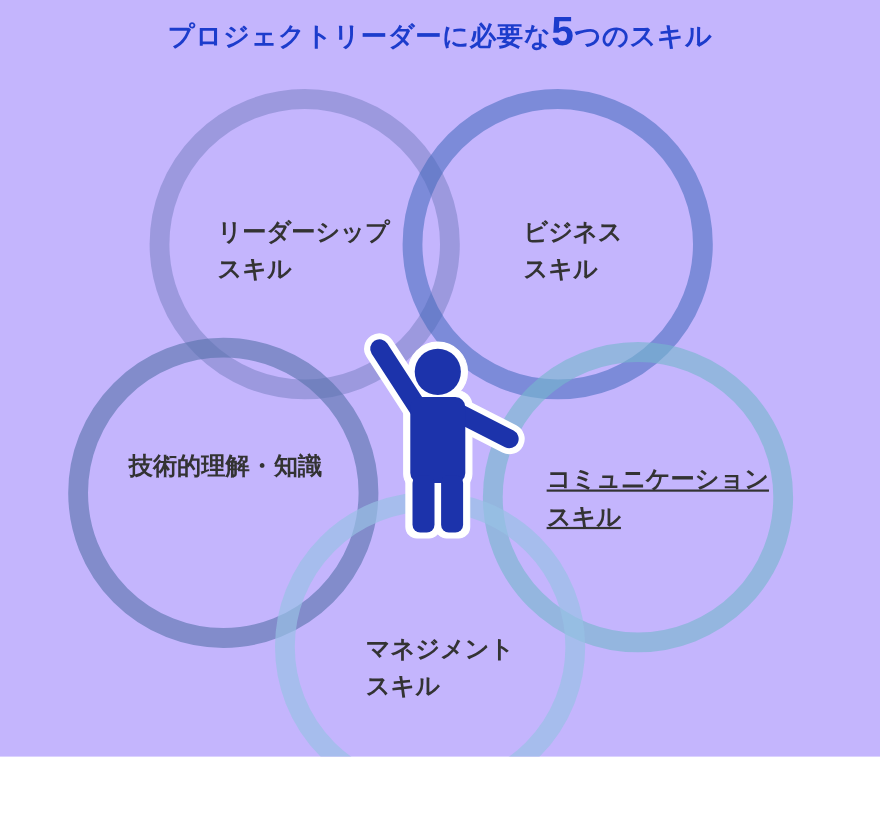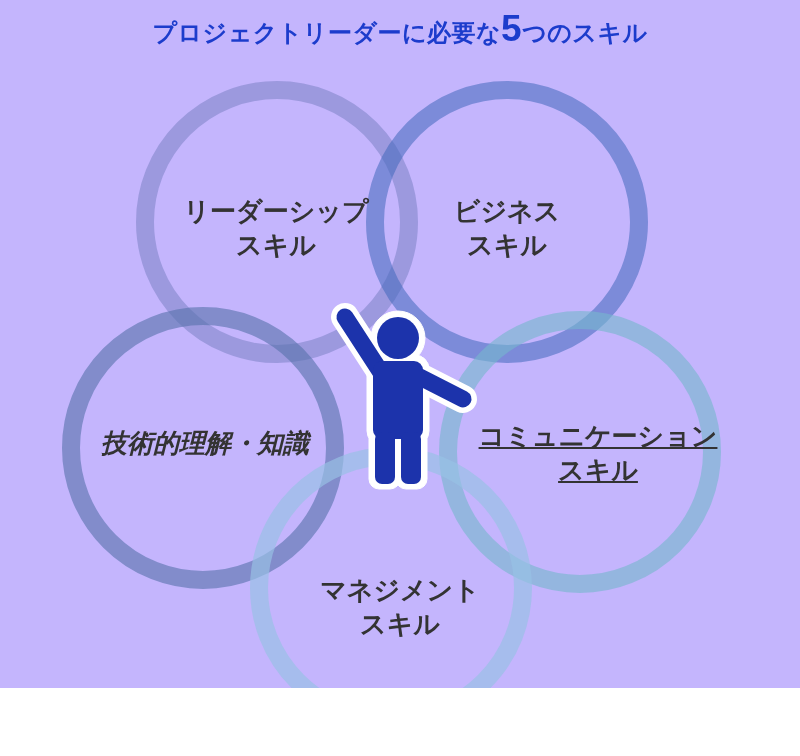--- a/index.html
+++ b/index.html
@@ -32,23 +32,22 @@
     font-size: 37px;
   }
   .diagram-svg {
     position: absolute;
     left: 0;
     top: 0;
   }
   .skill-label {
     position: absolute;
     transform: translate(-50%, -50%);
-    text-align: center;
     color: #333333;
-    font-size: 26px;
+    font-size: 22px;
     font-weight: bold;
     line-height: 34px;
     white-space: nowrap;
     z-index: 3;
   }
 </style>
 </head>
 <body>
 
 <div class="canvas">
@@ -80,26 +79,26 @@
       <rect x="375" y="432" width="20" height="52" rx="7" fill="#1c33ab"></rect>
       <rect x="401" y="432" width="20" height="52" rx="7" fill="#1c33ab"></rect>
     </g>
   </svg>
 
   <div class="skill-label" style="left:276px; top:228px;">
     <div>リーダーシップ</div>
     <div>スキル</div>
   </div>
 
-  <div class="skill-label" style="left:507px; top:228px;">
+  <div class="skill-label" style="left:521px; top:228px;">
     <div>ビジネス</div>
     <div>スキル</div>
   </div>
 
-  <div class="skill-label" style="left:205px; top:443px;font-style:italic;">
+  <div class="skill-label" style="left:205px; top:424px;">
     <div>技術的理解・知識</div>
   </div>
 
   <div class="skill-label" style="left:598px; top:453px;text-decoration:underline;">
     <div>コミュニケーション</div>
     <div>スキル</div>
   </div>
 
   <div class="skill-label" style="left:400px; top:595px;margin-top:12px;">
     <div>マネジメント</div>

